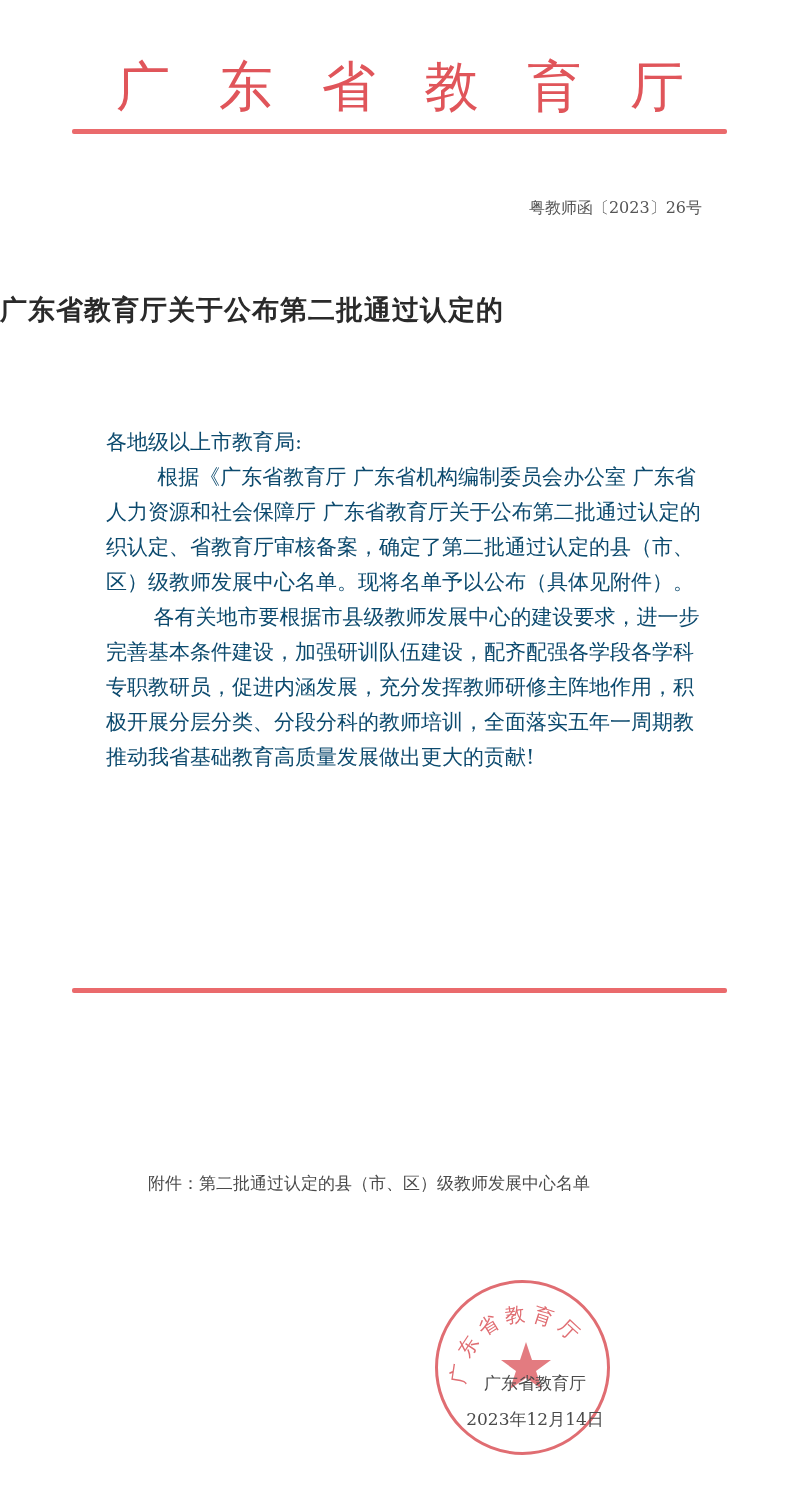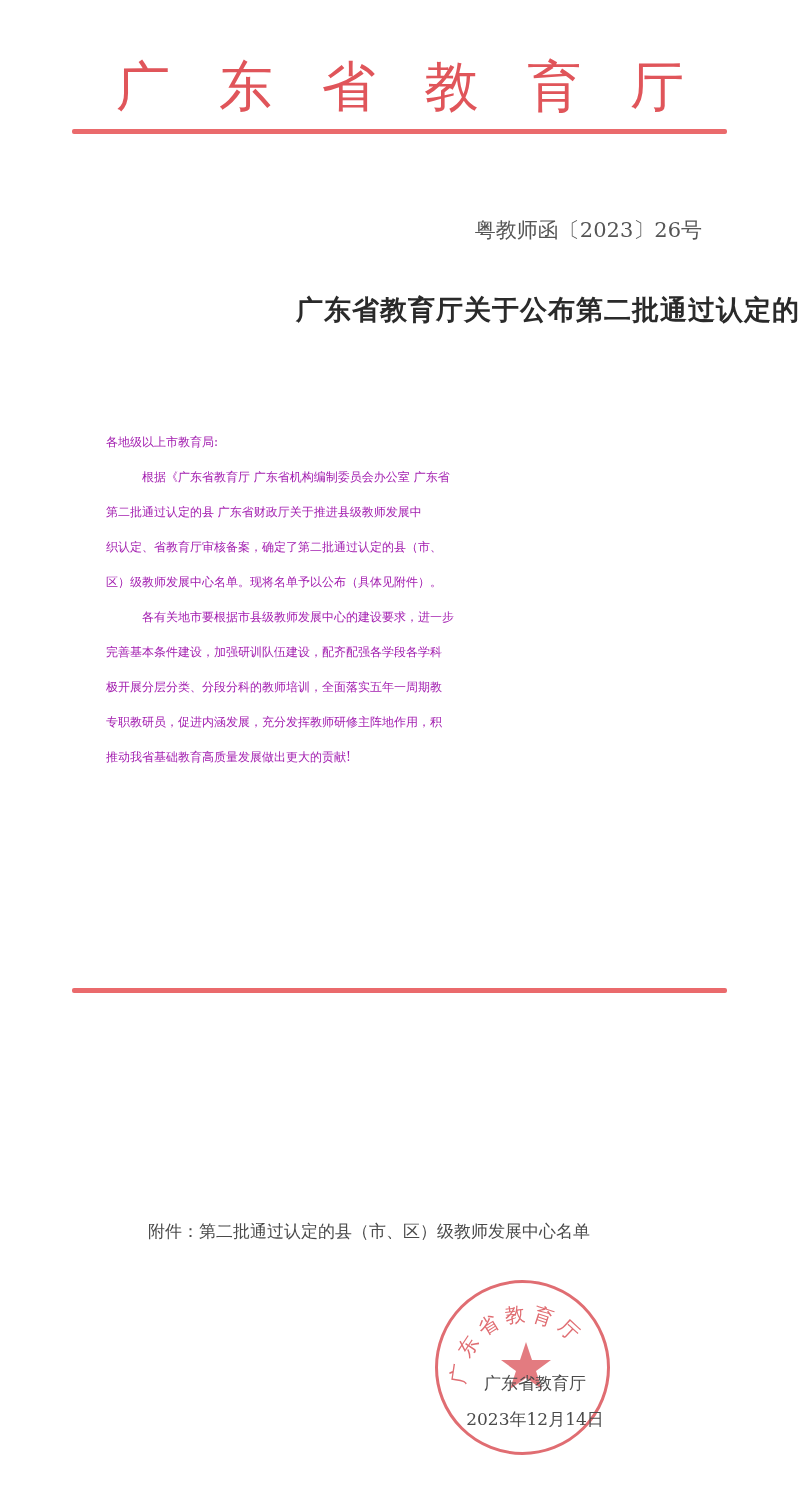--- a/index.html
+++ b/index.html
@@ -4,28 +4,28 @@
 <style>
   html, body { margin: 0; padding: 0; background: #ffffff; }
   body { width: 800px; height: 1485px; position: relative; overflow: hidden;
          font-family: "DejaVu Serif", "Liberation Serif", serif; color: #3a3a3a; }
   .masthead { position: absolute; left: 0; top: 52px; width: 800px; text-align: center; }
   .masthead-chars { display: flex; justify-content: space-between; width: 568px; margin: 0 auto;
                     color: #e0555a; font-size: 54px; line-height: 70px; }
   .rule { position: absolute; left: 72px; width: 655px; height: 5px; background: #ea6a6c; border-radius: 2px; }
   .rule.top { top: 129px; }
   .rule.bottom { top: 988px; }
-  .docno { position: absolute; right: 98px; top: 216px; font-size: 21px; color: #555; }
-  .title { position: absolute; left: 0; top: 284px; width: 800px; text-align: right;
+  .docno { position: absolute; right: 98px; top: 198px; font-size: 16px; color: #555; }
+  .title { position: absolute; left: 0; top: 284px; width: 800px; text-align: left;
            font-size: 27px; font-weight: bold; line-height: 52px; color: #2a2a2a; letter-spacing: 1px; }
-  .body { position: absolute; left: 106px; top: 425px; width: 605px; font-size: 12px; line-height: 35px; color: #a21caf; }
+  .body { position: absolute; left: 106px; top: 425px; width: 605px; font-size: 21px; line-height: 35px; color: #0c4a6e; }
   .body p { margin: 0; }
   .line { display: block; white-space: nowrap; }
-  .line.indent { padding-left: 36px; }
-  .attach { position: absolute; left: 148px; top: 1220px; font-size: 17px; color: #4a4a4a; }
+  .line.indent { padding-left: 36px; text-align: center; }
+  .attach { position: absolute; left: 148px; top: 1172px; font-size: 17px; color: #4a4a4a; }
   .seal { position: absolute; left: 435px; top: 1280px; width: 175px; height: 175px; border: 3px solid #e06d72;
           border-radius: 50%; box-sizing: border-box; }
   .seal-arc { position: absolute; left: 0; top: 0; width: 175px; height: 175px; }
   .seal-star { position: absolute; left: 62px; top: 58px; width: 52px; height: 50px; }
   .sign { position: absolute; left: 440px; top: 1365px; width: 190px; text-align: center; font-size: 17px;
           line-height: 36px; color: #4a4a4a; }
 </style>
 </head>
 <body>
 
@@ -44,29 +44,29 @@
 <div class="docno">粤教师函〔2023〕26号</div>
 
 <div class="title">
   <div>广东省教育厅关于公布第二批通过认定的</div>
 </div>
 
 <div class="body">
   <p>各地级以上市教育局:</p>
   <p>
     <span class="line indent">根据《广东省教育厅 广东省机构编制委员会办公室 广东省</span>
-    <span class="line">第二批通过认定的县 广东省财政厅关于推进县级教师发展中</span>
+    <span class="line">人力资源和社会保障厅 广东省教育厅关于公布第二批通过认定的</span>
     <span class="line">织认定、省教育厅审核备案，确定了第二批通过认定的县（市、</span>
     <span class="line">区）级教师发展中心名单。现将名单予以公布（具体见附件）。</span>
   </p>
   <p>
     <span class="line indent">各有关地市要根据市县级教师发展中心的建设要求，进一步</span>
     <span class="line">完善基本条件建设，加强研训队伍建设，配齐配强各学段各学科</span>
+    <span class="line">专职教研员，促进内涵发展，充分发挥教师研修主阵地作用，积</span>
     <span class="line">极开展分层分类、分段分科的教师培训，全面落实五年一周期教</span>
-    <span class="line">专职教研员，促进内涵发展，充分发挥教师研修主阵地作用，积</span>
     <span class="line">推动我省基础教育高质量发展做出更大的贡献!</span>
   </p>
 </div>
 
 <div class="rule bottom"></div>
 
 <div class="attach">附件：第二批通过认定的县（市、区）级教师发展中心名单</div>
 
 <div class="seal">
   <svg class="seal-arc" viewBox="0 0 175 175">

